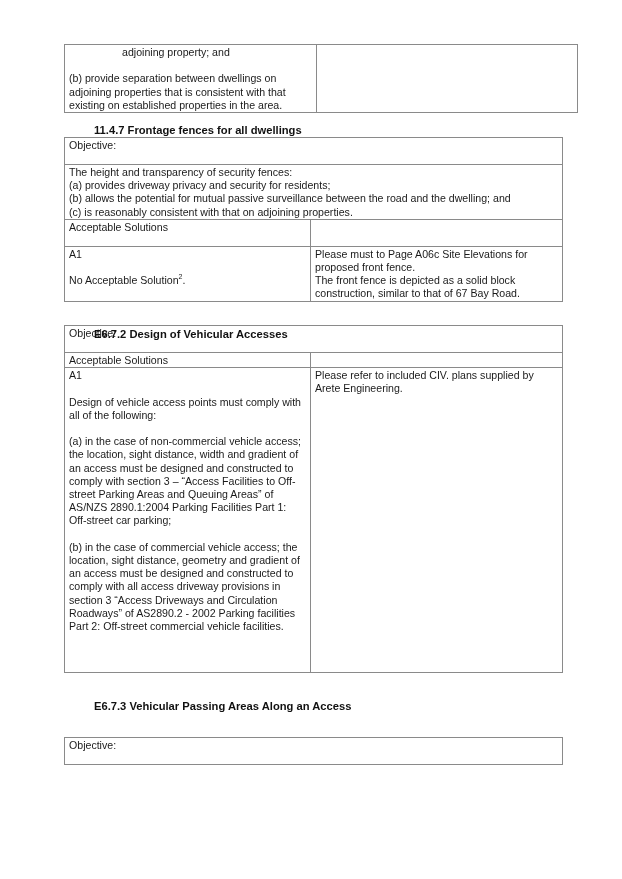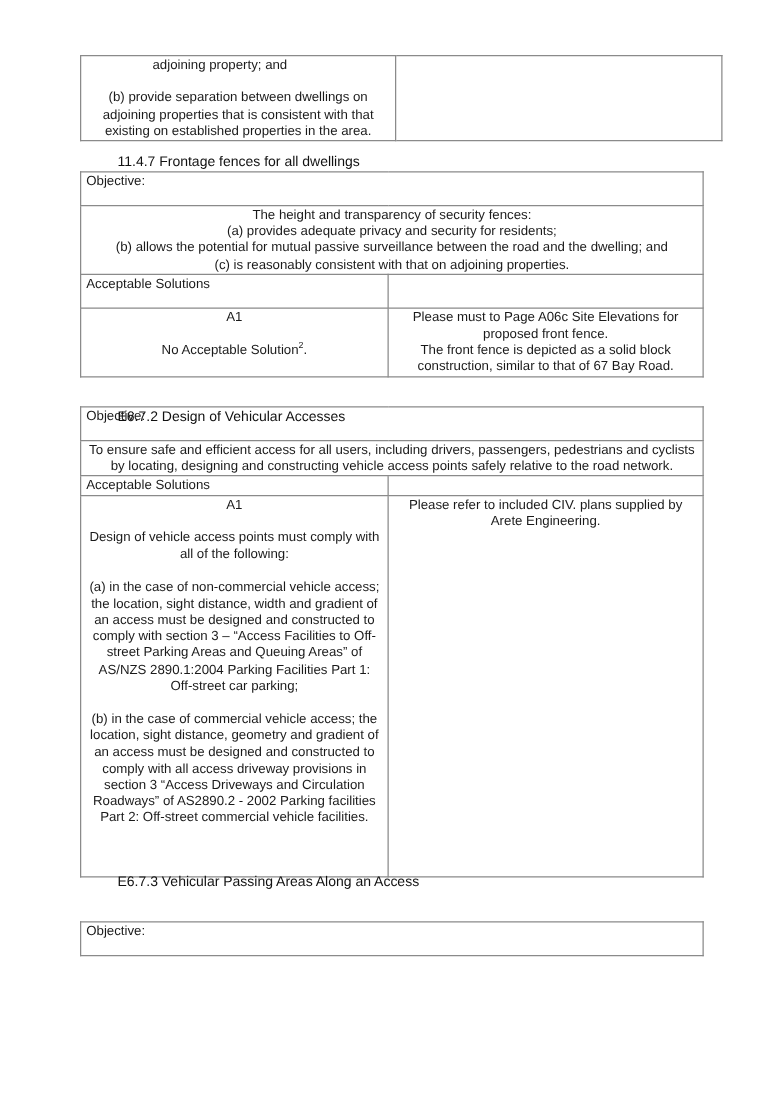--- a/index.html
+++ b/index.html
@@ -25,26 +25,26 @@
     }
     .tbl td {
       border: 1px solid #8a8a8a;
       vertical-align: top;
       padding: 1px 4px 0 4px;
       white-space: normal;
       word-wrap: break-word;
     }
     .heading {
       position: absolute;
-      font-weight: normal;
+      font-weight: bold;
       font-size: 11.2px;
       line-height: 13px;
       color: #111;
     }
-    .p { display: block; text-align: center; }
+    .p { display: block; }
     .gap { display: block; height: 13.2px; }
     sup { font-size: 7px; line-height: 0; vertical-align: super; }
     .indent { padding-left: 53px; display: block; }
   </style>
 </head>
 <body>
 
 <table class="tbl" style="left:64px; top:44px; width:513px;">
   <colgroup>
       <col style="width:252px">
@@ -71,21 +71,21 @@
     </colgroup>
   <tbody>
       <tr style="height:27px;">
     <td colspan="2">
       <span>Objective:</span>
     </td>
   </tr>
   <tr>
     <td colspan="2">
       <span class="p">The height and transparency of security fences:</span>
-      <span class="p">(a) provides adequate privacy and security for residents;</span>
+      <span class="p">(a) provides driveway privacy and security for residents;</span>
       <span class="p">(b) allows the potential for mutual passive surveillance between the road and the dwelling; and</span>
       <span class="p">(c) is reasonably consistent with that on adjoining properties.</span>
     </td>
   </tr>
   <tr style="height:27px;">
     <td>
       <span>Acceptable Solutions</span>
     </td>
     <td></td>
   </tr>
@@ -107,25 +107,20 @@
 
 <table class="tbl" style="left:64px; top:325px; width:498px;">
   <colgroup>
       <col style="width:246px">
       <col style="width:252px">
     </colgroup>
   <tbody>
       <tr style="height:27px;">
     <td colspan="2">
       <span>Objective:</span>
-    </td>
-  </tr>
-  <tr>
-    <td colspan="2">
-      <span class="p">To ensure safe and efficient access for all users, including drivers, passengers, pedestrians and cyclists by locating, designing and constructing vehicle access points safely relative to the road network.</span>
     </td>
   </tr>
   <tr style="height:14px;">
     <td>
       <span>Acceptable Solutions</span>
     </td>
     <td></td>
   </tr>
   <tr style="height:305px;">
     <td>

